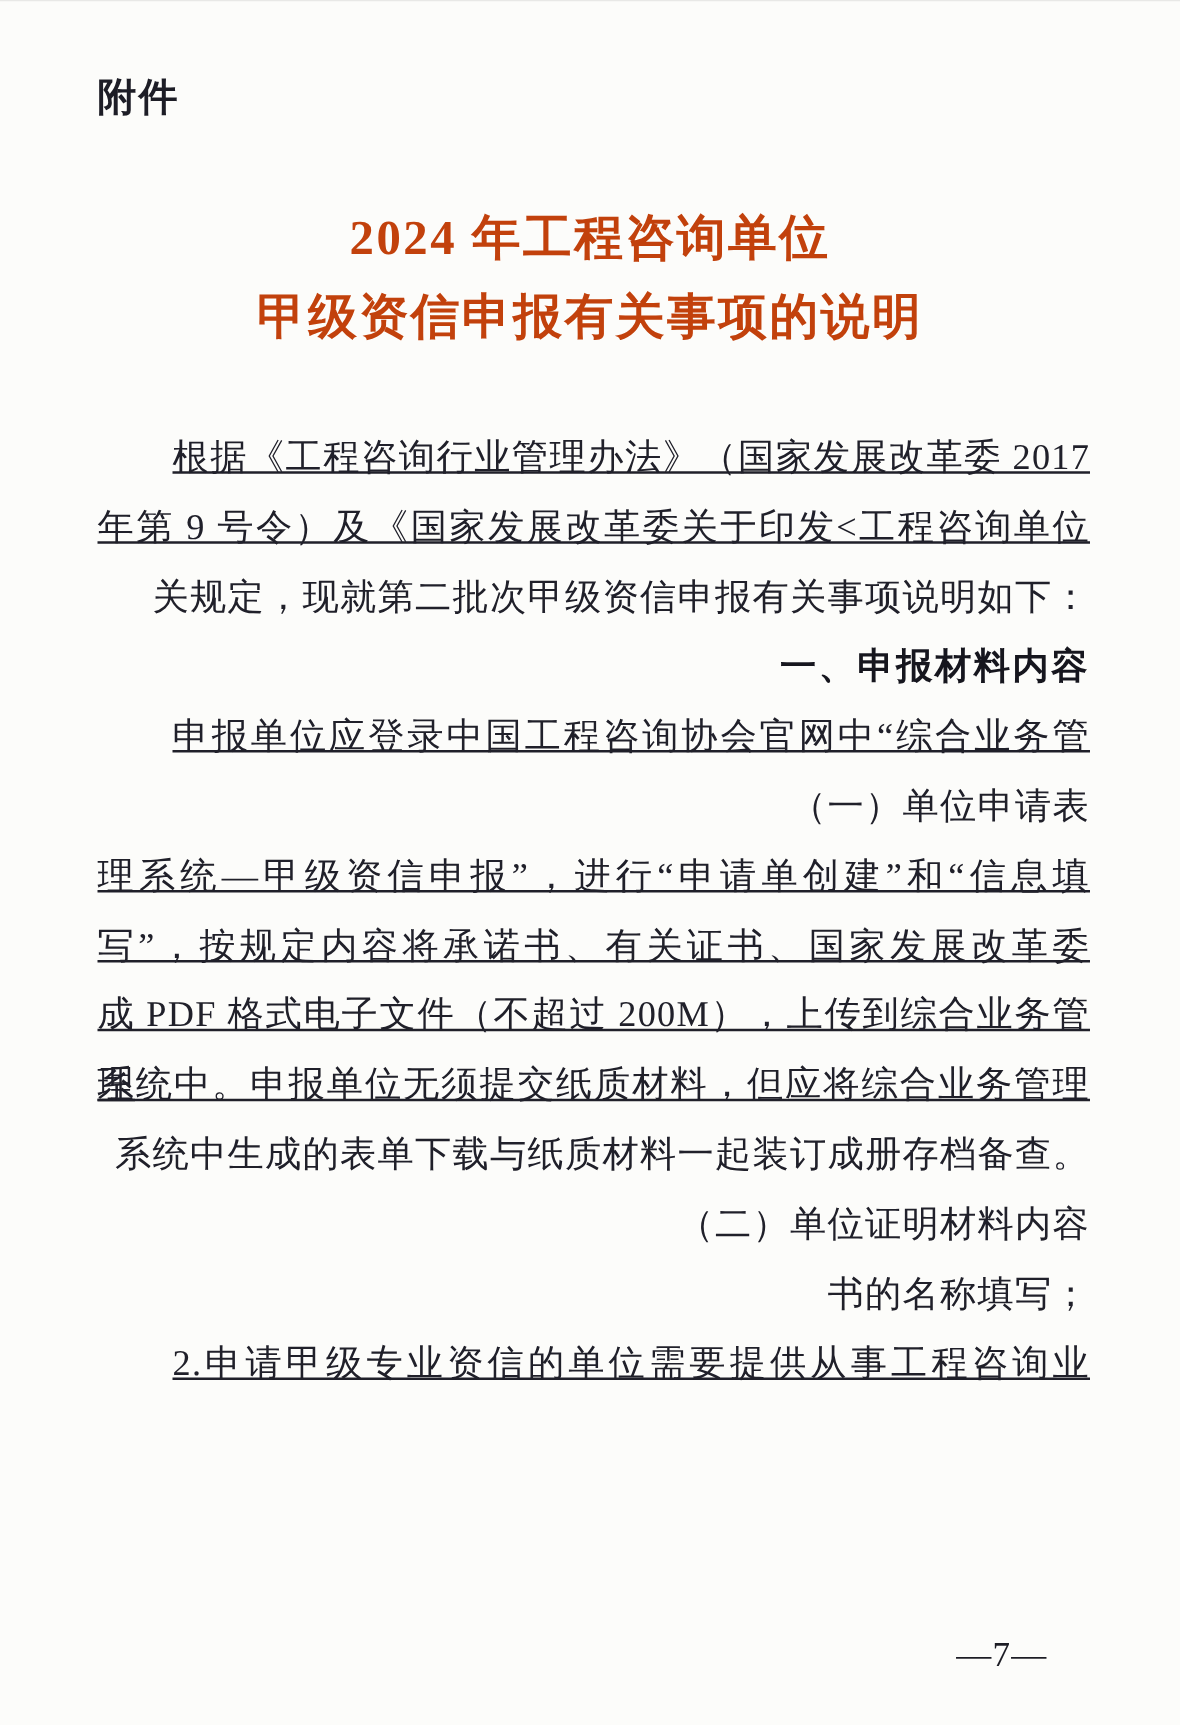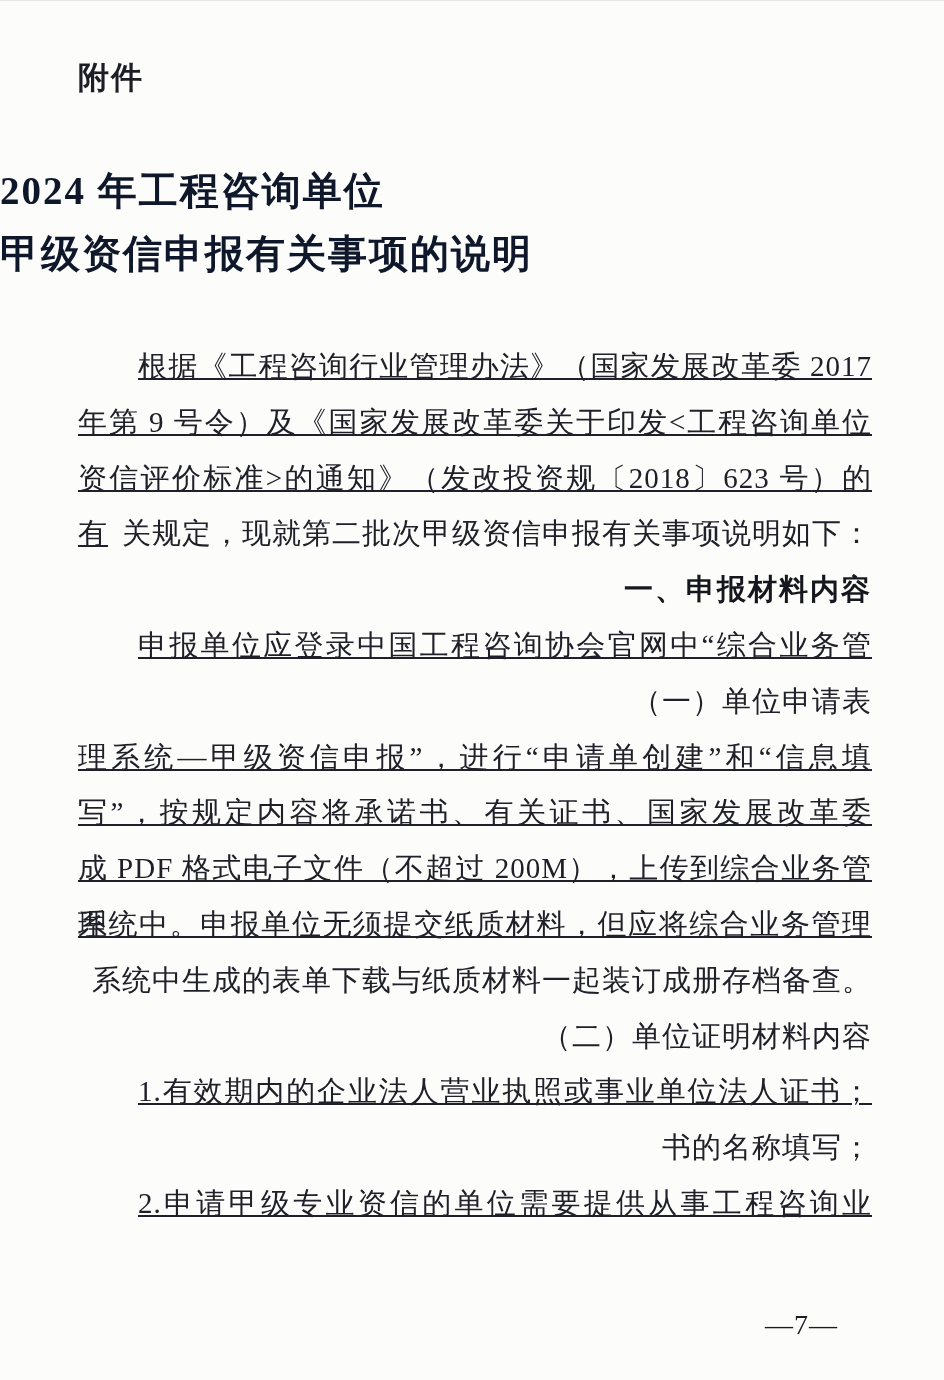--- a/index.html
+++ b/index.html
@@ -26,26 +26,26 @@
       letter-spacing: 2px;
       color: #1d1d26;
       font-family: "Liberation Sans", "DejaVu Sans", sans-serif;
     }
     .title {
       position: absolute;
       left: 0;
       top: 158px;
       width: 100%;
       margin: 0;
-      text-align: left;
+      text-align: center;
       font-size: 39px;
       font-weight: 700;
       line-height: 63px;
       letter-spacing: 2px;
-      color: #0f172a;
+      color: #c2410c;
       font-family: "Liberation Serif", "DejaVu Serif", serif;
     }
     .title .title-line {
       display: block;
     }
     .doc-body {
       position: absolute;
       left: 78px;
       top: 338px;
       width: 794px;
@@ -96,31 +96,29 @@
   <div class="attachment">附件</div>
 
   <h1 class="title">
     <span class="title-line">2024 年工程咨询单位</span>
     <span class="title-line">甲级资信申报有关事项的说明</span>
   </h1>
 
   <div class="doc-body">
     <div class="line fill indent">根据《工程咨询行业管理办法》（国家发展改革委 2017</div>
     <div class="line fill">年第 9 号令）及《国家发展改革委关于印发&lt;工程咨询单位</div>
-    <div class="line fill">资信评价标准&gt;的通知》（发改投资规〔2018〕623 号）的有</div>
     <div class="line">关规定，现就第二批次甲级资信申报有关事项说明如下：</div>
     <div class="line indent heading">一、申报材料内容</div>
     <div class="line fill indent">申报单位应登录中国工程咨询协会官网中“综合业务管</div>
     <div class="line indent">（一）单位申请表</div>
     <div class="line fill">理系统—甲级资信申报”，进行“申请单创建”和“信息填</div>
     <div class="line fill">写”，按规定内容将承诺书、有关证书、国家发展改革委</div>
     <div class="line fill">成 PDF 格式电子文件（不超过 200M），上传到综合业务管理</div>
     <div class="line fill">系统中。申报单位无须提交纸质材料，但应将综合业务管理</div>
     <div class="line">系统中生成的表单下载与纸质材料一起装订成册存档备查。</div>
     <div class="line indent">（二）单位证明材料内容</div>
-    <div class="line fill indent">1.有效期内的企业法人营业执照或事业单位法人证书；</div>
     <div class="line">书的名称填写；</div>
     <div class="line fill indent">2.申请甲级专业资信的单位需要提供从事工程咨询业</div>
   </div>
 
   <div class="footer-page-number">—7—</div>
 
 </div>
 
 </body></html>

